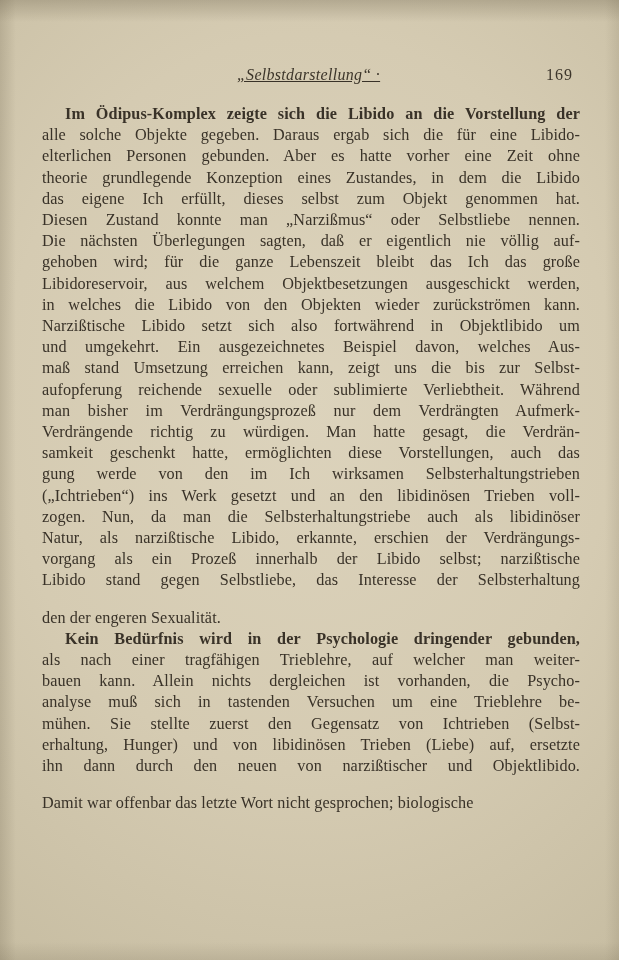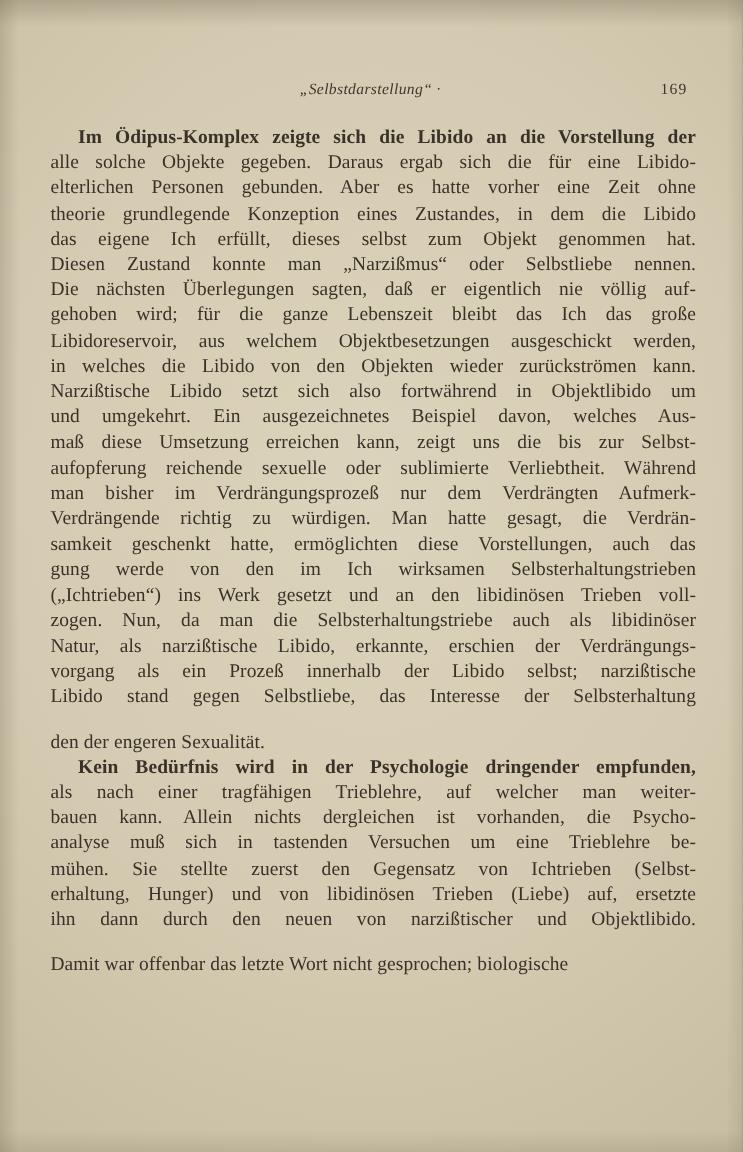--- a/index.html
+++ b/index.html
@@ -21,21 +21,22 @@
       radial-gradient(ellipse 90% 70% at 50% 42%, #dcd3bc 0%, #d5cbb2 55%, #c7bda2 100%);
     font-family: "Liberation Serif", "DejaVu Serif", serif;
     color: #393228;
   }
   .running-header {
     position: absolute;
     top: 66px;
     left: 38px;
     right: 40px;
     height: 20px;
-    font-size: 13px;
+    font-size: 16px;
+    text-decoration: underline;
   }
   .header-title {
     display: block;
     text-align: center;
     font-style: italic;
     letter-spacing: 0.3px;
     color: #3d362b;
   }
   .page-number {
     position: absolute;
@@ -86,35 +87,35 @@
         <div class="line">elterlichen Personen gebunden. Aber es hatte vorher eine Zeit ohne</div>
         <div class="line">theorie grundlegende Konzeption eines Zustandes, in dem die Libido</div>
         <div class="line">das eigene Ich erfüllt, dieses selbst zum Objekt genommen hat.</div>
         <div class="line">Diesen Zustand konnte man „Narzißmus“ oder Selbstliebe nennen.</div>
         <div class="line">Die nächsten Überlegungen sagten, daß er eigentlich nie völlig auf-</div>
         <div class="line">gehoben wird; für die ganze Lebenszeit bleibt das Ich das große</div>
         <div class="line">Libidoreservoir, aus welchem Objektbesetzungen ausgeschickt werden,</div>
         <div class="line">in welches die Libido von den Objekten wieder zurückströmen kann.</div>
         <div class="line">Narzißtische Libido setzt sich also fortwährend in Objektlibido um</div>
         <div class="line">und umgekehrt. Ein ausgezeichnetes Beispiel davon, welches Aus-</div>
-        <div class="line">maß diese Umsetzung erreichen kann, zeigt uns die bis zur Selbst-</div>
+        <div class="line">maß stand Umsetzung erreichen kann, zeigt uns die bis zur Selbst-</div>
         <div class="line">aufopferung reichende sexuelle oder sublimierte Verliebtheit. Während</div>
         <div class="line">man bisher im Verdrängungsprozeß nur dem Verdrängten Aufmerk-</div>
         <div class="line">Verdrängende richtig zu würdigen. Man hatte gesagt, die Verdrän-</div>
         <div class="line">samkeit geschenkt hatte, ermöglichten diese Vorstellungen, auch das</div>
         <div class="line">gung werde von den im Ich wirksamen Selbsterhaltungstrieben</div>
         <div class="line">(„Ichtrieben“) ins Werk gesetzt und an den libidinösen Trieben voll-</div>
         <div class="line">zogen. Nun, da man die Selbsterhaltungstriebe auch als libidinöser</div>
         <div class="line">Natur, als narzißtische Libido, erkannte, erschien der Verdrängungs-</div>
         <div class="line">vorgang als ein Prozeß innerhalb der Libido selbst; narzißtische</div>
         <div class="line">Libido stand gegen Selbstliebe, das Interesse der Selbsterhaltung</div>
         <div class="line last">den der engeren Sexualität.</div>
       </div>
       <div class="paragraph">
-        <div class="line first">Kein Bedürfnis wird in der Psychologie dringender empfunden,</div>
+        <div class="line first">Kein Bedürfnis wird in der Psychologie dringender gebunden,</div>
         <div class="line">als nach einer tragfähigen Trieblehre, auf welcher man weiter-</div>
         <div class="line">bauen kann. Allein nichts dergleichen ist vorhanden, die Psycho-</div>
         <div class="line">analyse muß sich in tastenden Versuchen um eine Trieblehre be-</div>
         <div class="line">mühen. Sie stellte zuerst den Gegensatz von Ichtrieben (Selbst-</div>
         <div class="line">erhaltung, Hunger) und von libidinösen Trieben (Liebe) auf, ersetzte</div>
         <div class="line">ihn dann durch den neuen von narzißtischer und Objektlibido.</div>
         <div class="line last">Damit war offenbar das letzte Wort nicht gesprochen; biologische</div>
       </div>
     </div>
 </div>

